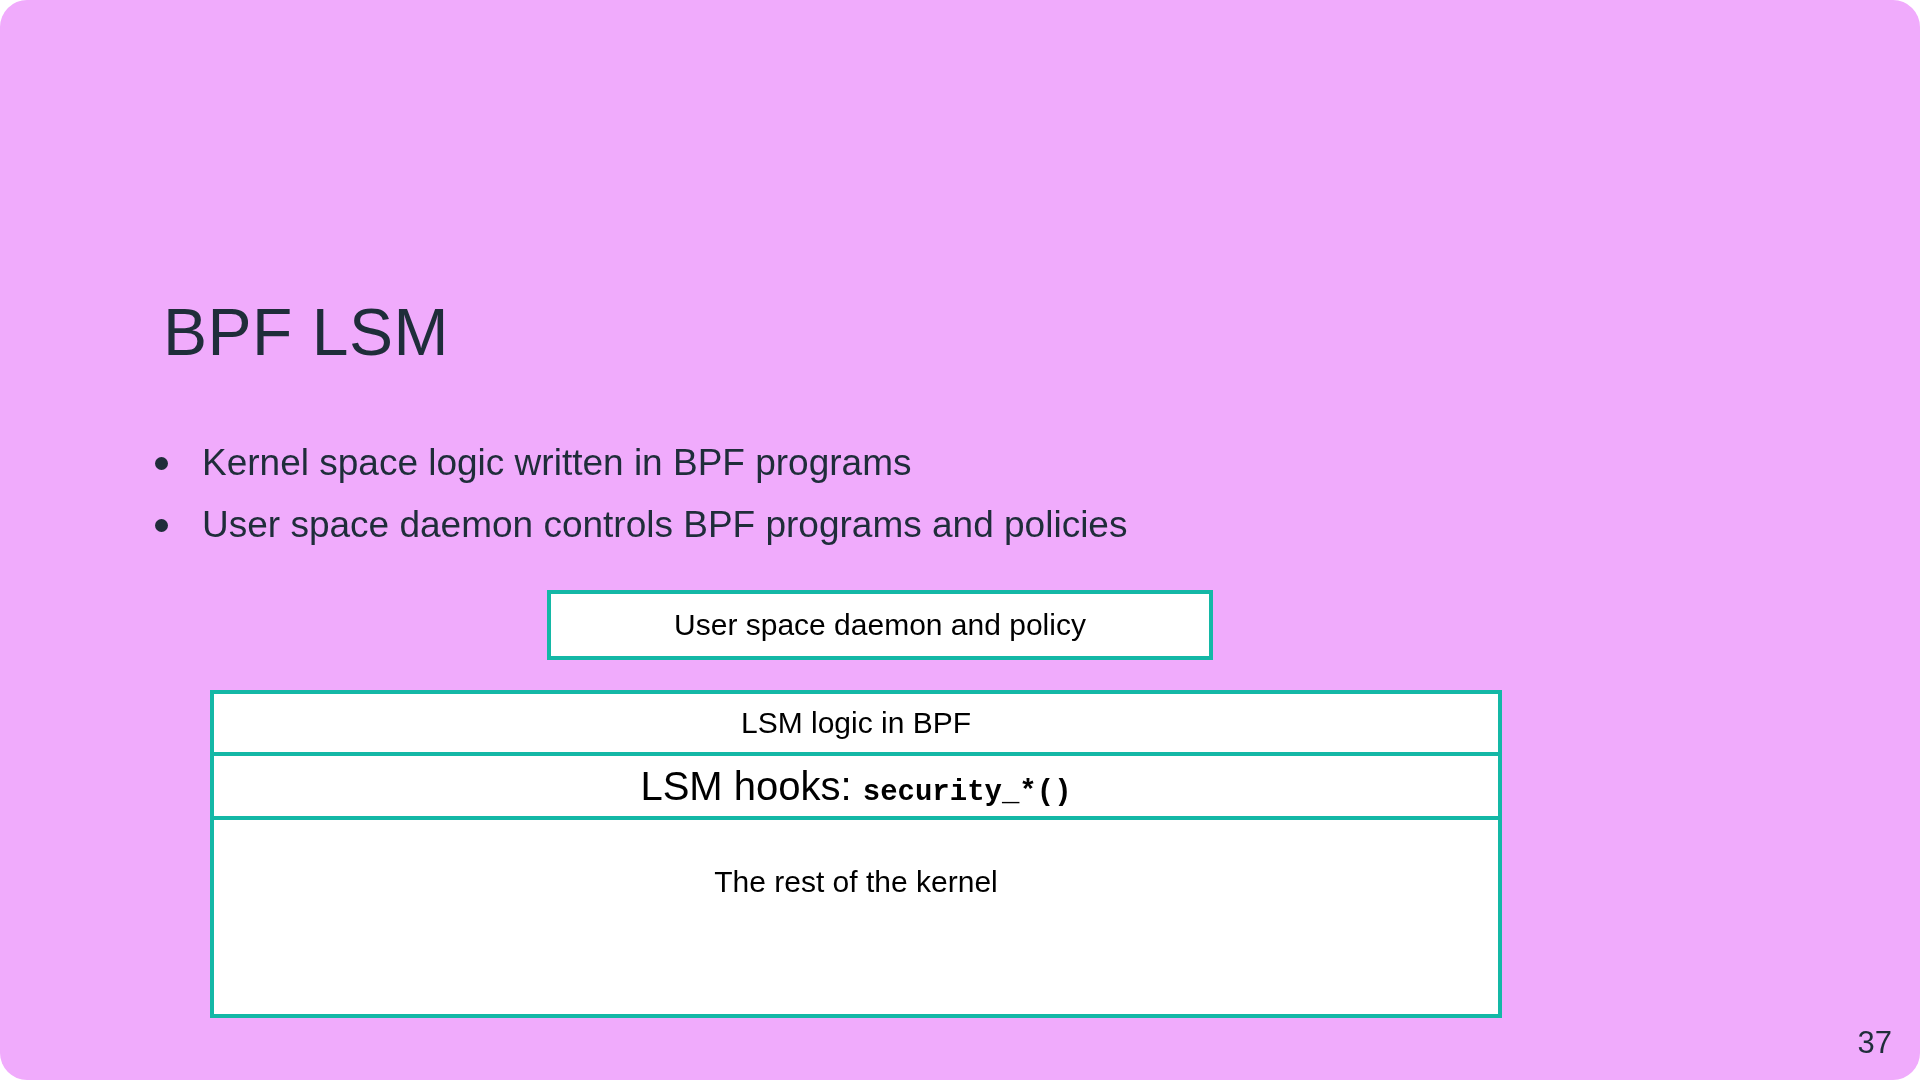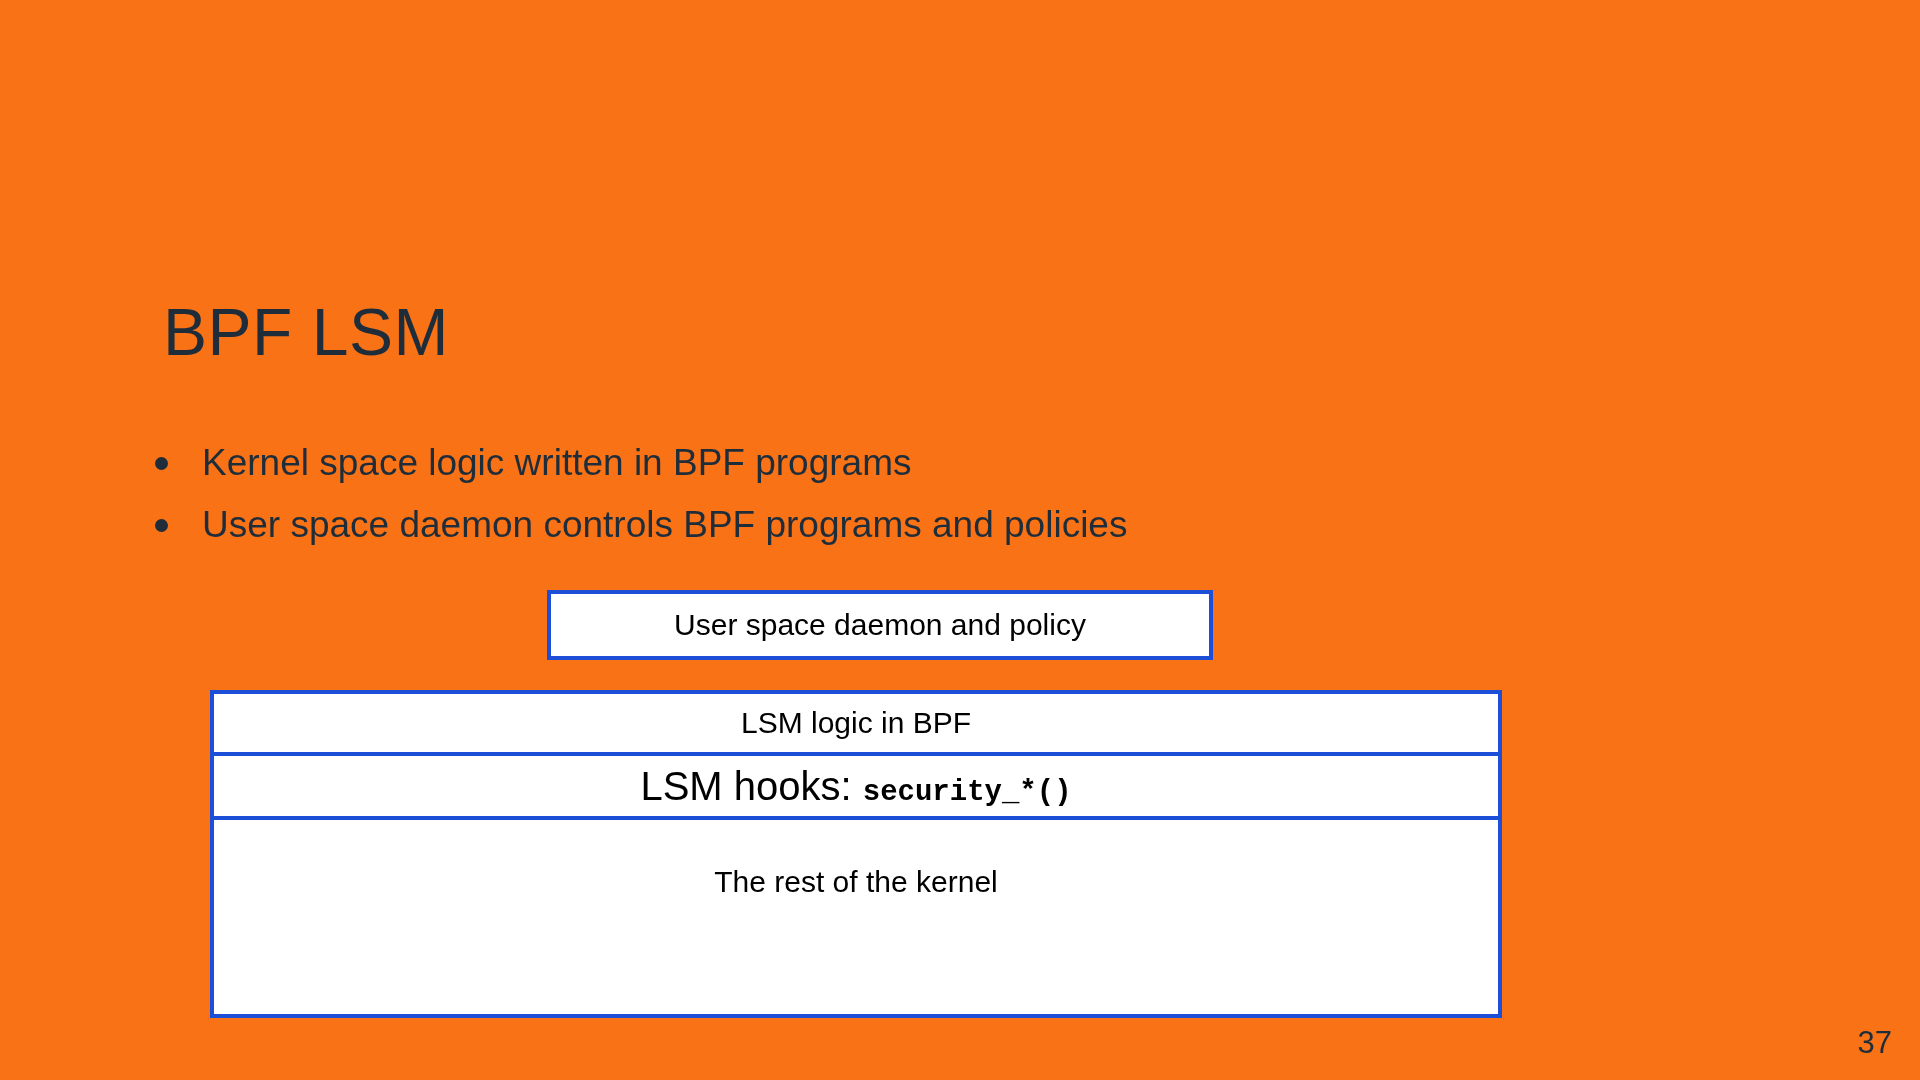--- a/index.html
+++ b/index.html
@@ -12,21 +12,22 @@
     height: 1080px;
     overflow: hidden;
     font-family: "Liberation Sans", sans-serif;
     -webkit-font-smoothing: antialiased;
   }
 
   #slide {
     position: relative;
     width: 1920px;
     height: 1080px;
-    background: #f97316;
+    background: #f0abfc;
+    border-radius: 27px;
   }
 
   
   #slide-title {
     position: absolute;
     left: 163px;
     top: 255px;
     font-size: 66px;
     font-weight: 400;
     letter-spacing: 0.5px;
@@ -80,21 +81,21 @@
     width: 1920px;
     height: 1080px;
     pointer-events: none;
   }
   #diagram > * { pointer-events: auto; }
 
   .dbox {
     position: absolute;
     box-sizing: border-box;
     background: #ffffff;
-    border: 4px solid #1d4ed8;
+    border: 4px solid #14b8a6;
     display: flex;
     align-items: center;
     justify-content: center;
     color: #000000;
     font-size: 30px;
     font-weight: 400;
     line-height: 1.2;
     text-align: center;
   }
 

